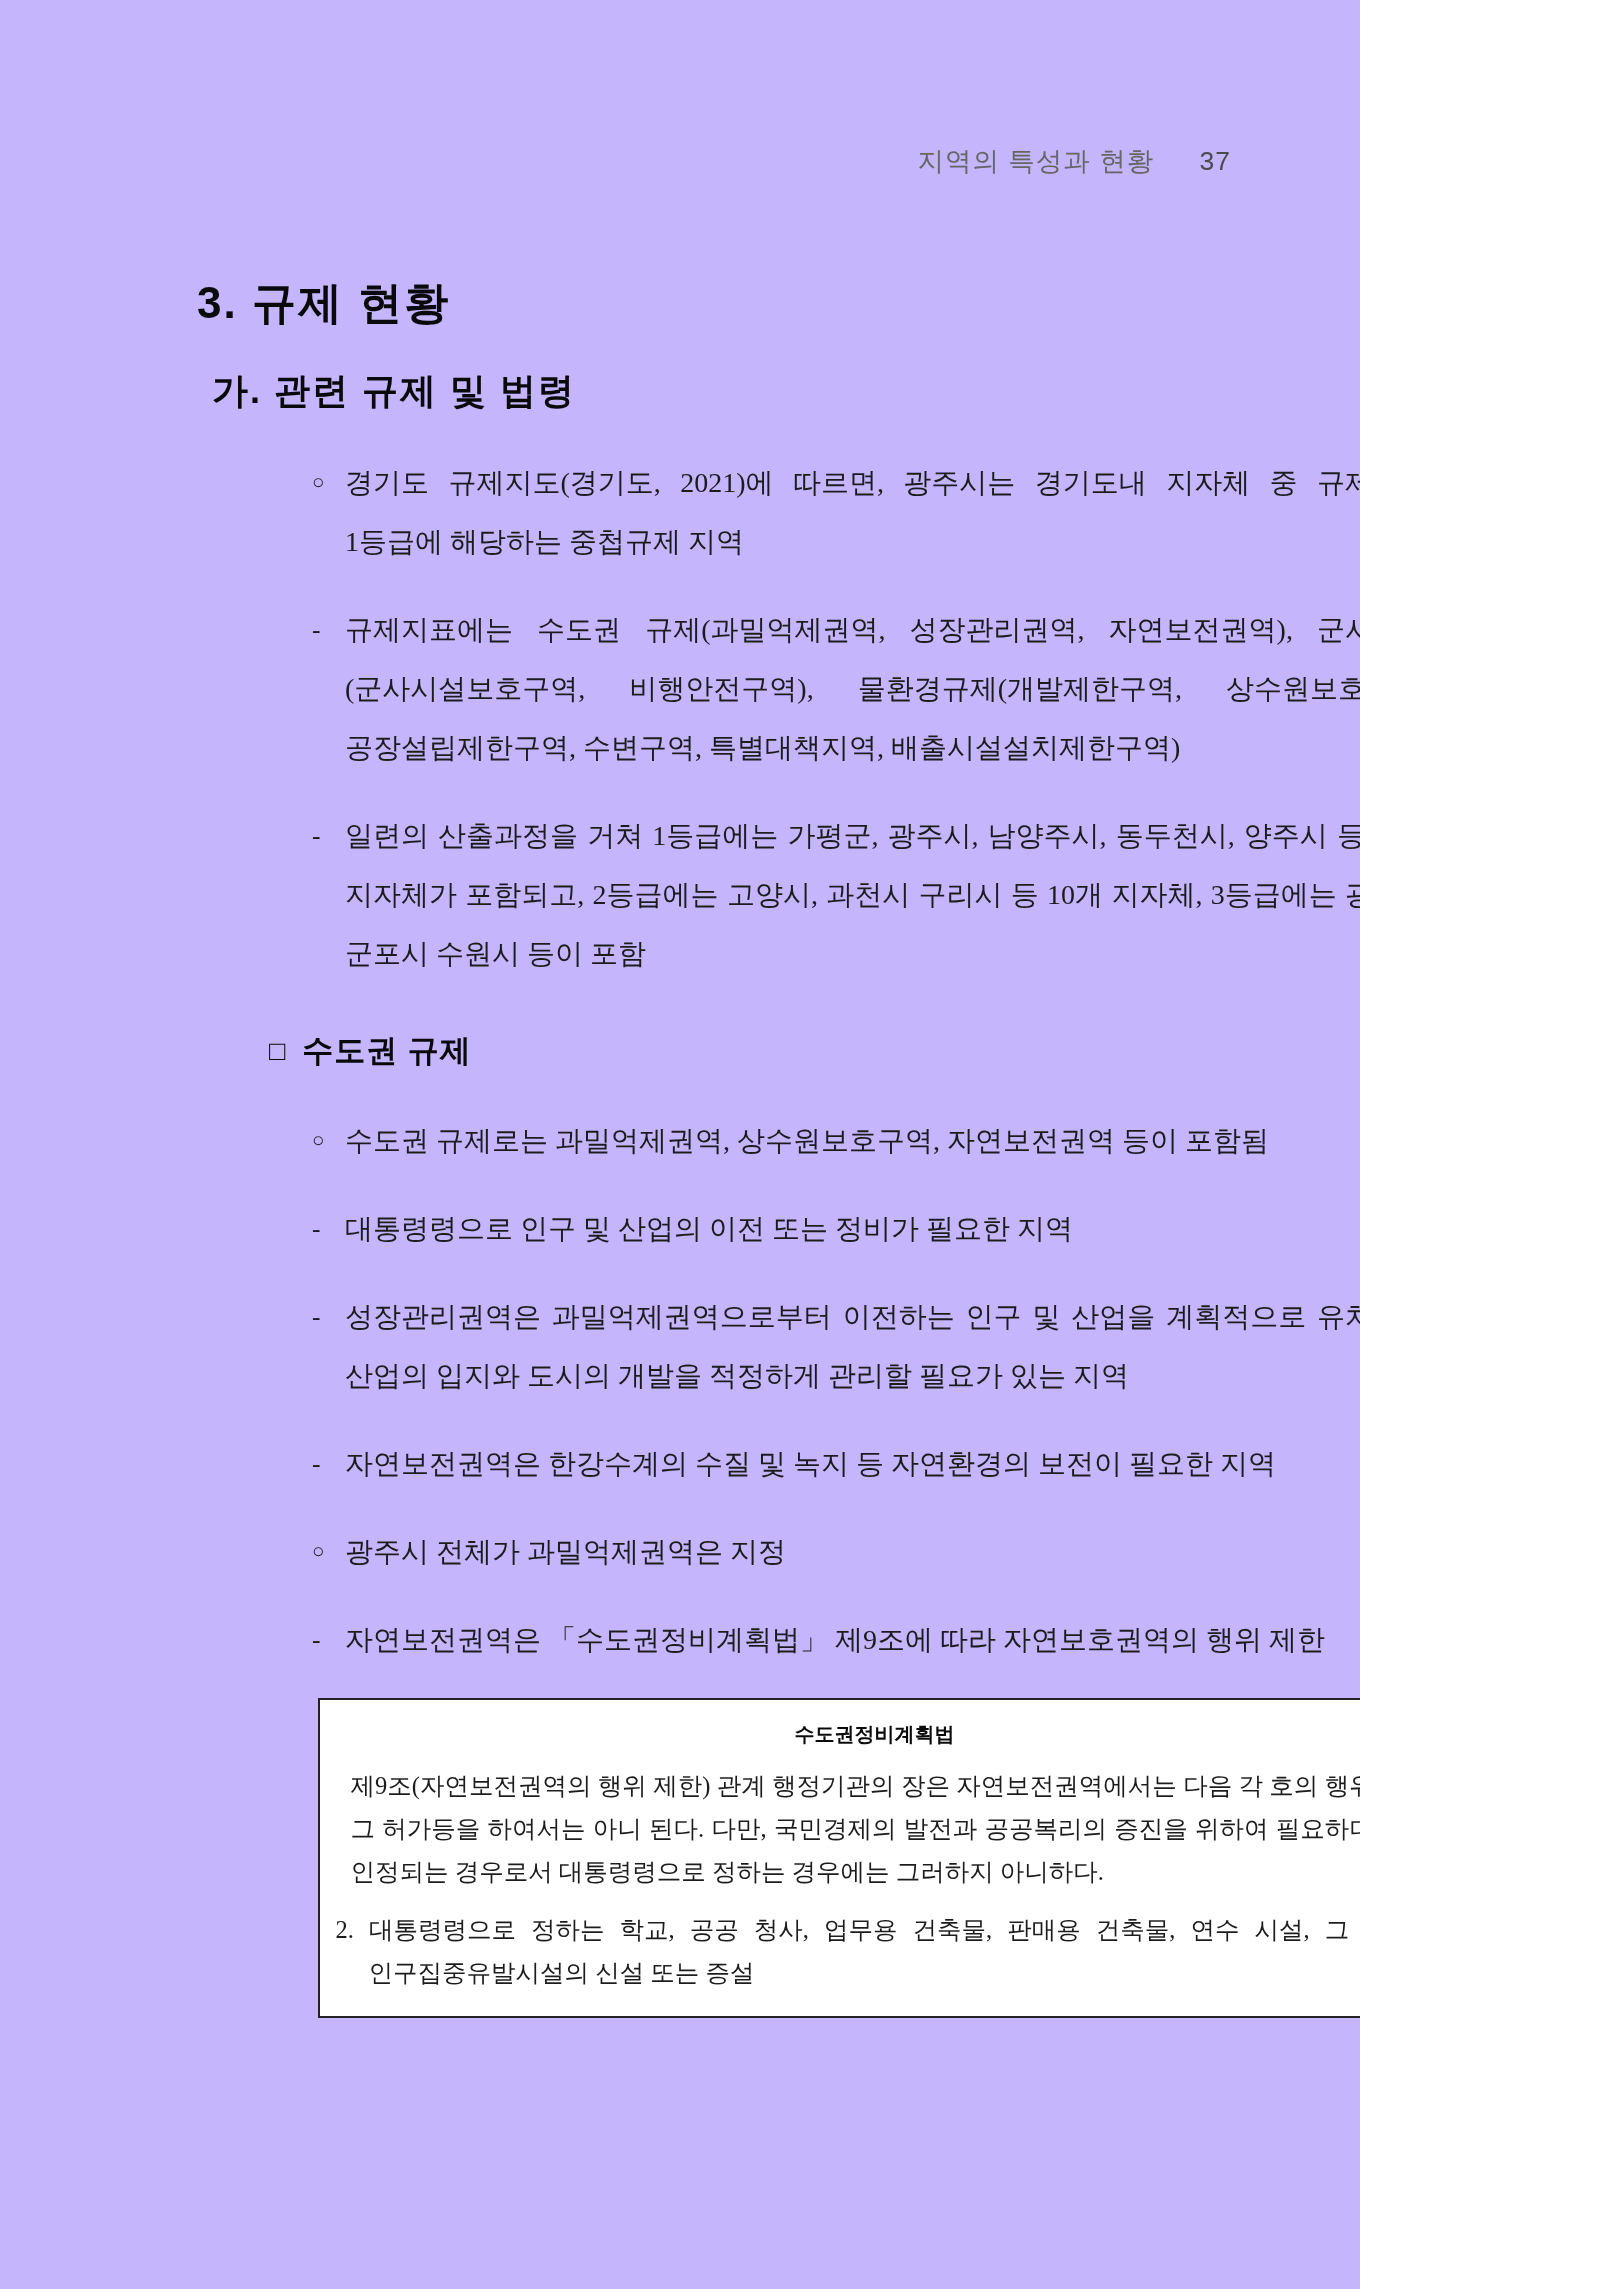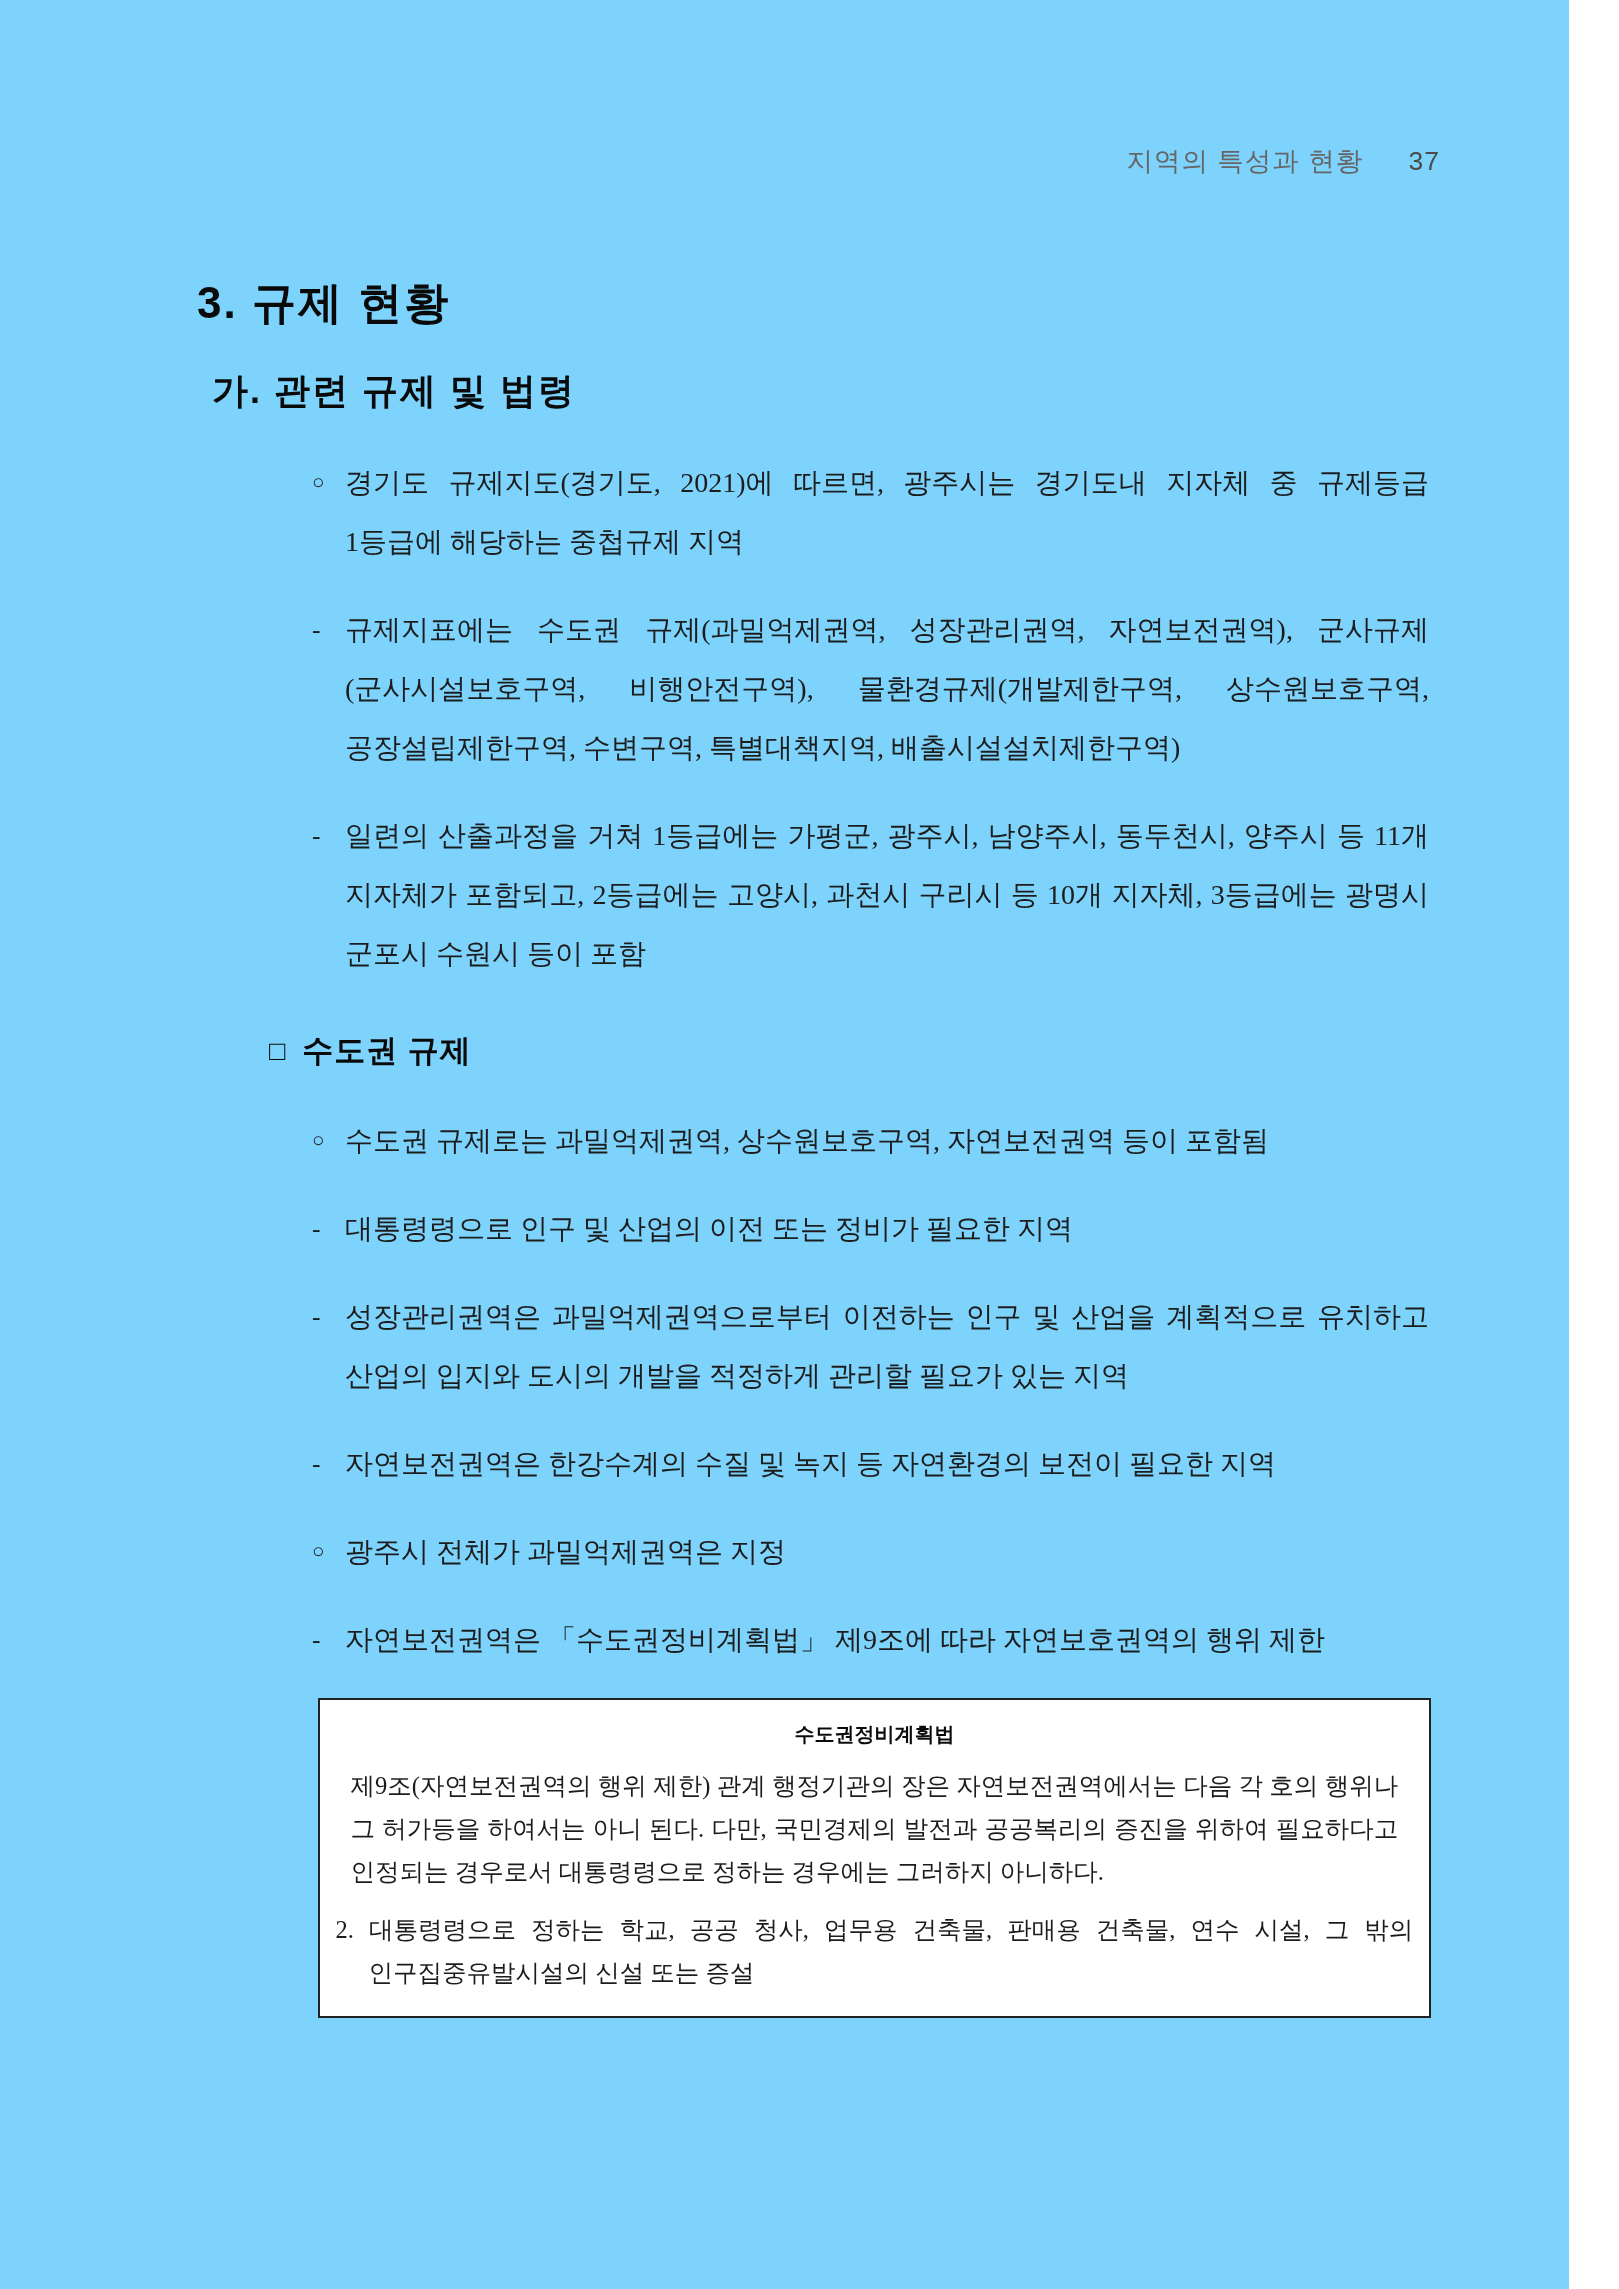--- a/index.html
+++ b/index.html
@@ -1,19 +1,19 @@
 <!DOCTYPE html>
 <html><head>
 <meta charset="utf-8">
 <style>
   html,body{margin:0;padding:0;background:#ffffff;}
   .page{
     position:relative;
-    width:1569px;height:2290px;
-    background:#7dd3fc;
+    width:1360px;height:2290px;
+    background:#c4b5fd;
     font-family:"Liberation Serif","DejaVu Serif",serif;
     color:#1c1c1c;
     overflow:hidden;
   }
   .page-header{
     position:absolute;top:143px;right:129px;
     font-family:"Liberation Sans","DejaVu Sans",sans-serif;
     font-size:26.5px;color:#616161;
     letter-spacing:1px;
   }

